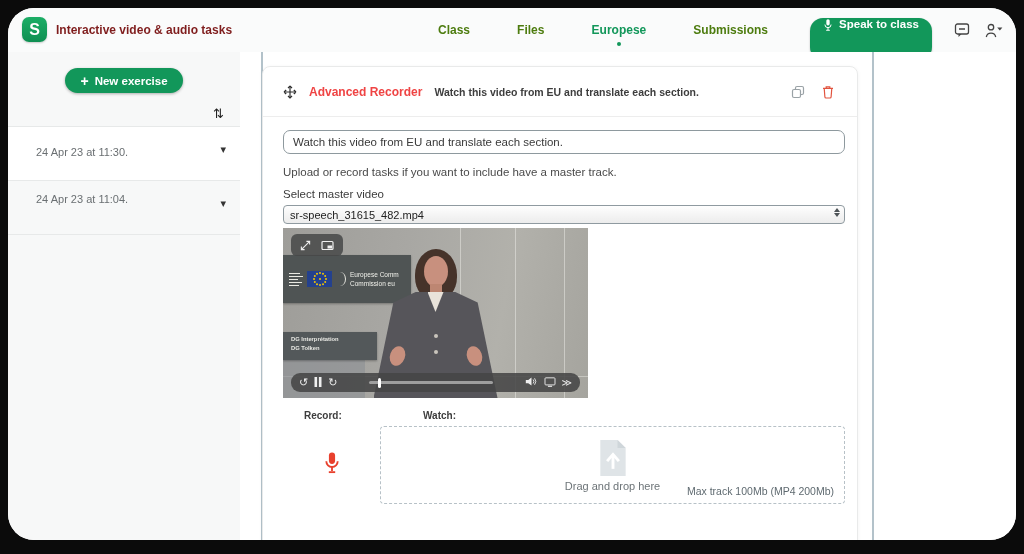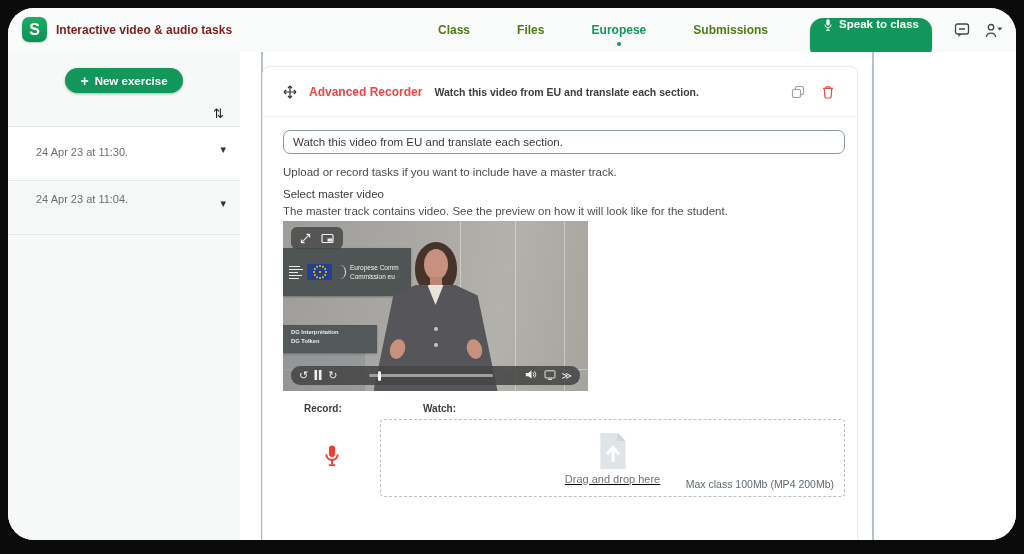--- a/index.html
+++ b/index.html
@@ -102,21 +102,21 @@
   .pv-handle{position:absolute;top:-3.5px;width:3px;height:10px;background:#fff;border-radius:1.5px;margin-left:-1px;}
   .pv-more{font-size:10px;color:#efefef;cursor:pointer;}
   
   .ru-labels{display:flex;margin-top:12px;}
   .ru-label{font-size:10px;font-weight:bold;color:#3d3d3d;}
   .ru-label.rec{width:119px;padding-left:21px;}
   .ru-row{display:flex;margin-top:5px;}
   .rec-col{width:97px;display:flex;align-items:center;justify-content:center;}
   .mic-big{cursor:pointer;}
   .dropzone{position:relative;flex:1;height:76px;border:1.5px dashed #b7c1c7;border-radius:4px;
-            display:flex;flex-direction:column;align-items:center;justify-content:center;cursor:pointer;text-decoration:underline;}
+            display:flex;flex-direction:column;align-items:center;justify-content:center;cursor:pointer;}
   .dz-text{font-size:11px;color:#6d7478;margin-top:3px;}
   .dz-limit{position:absolute;right:10px;bottom:6px;font-size:10.5px;color:#5f6a70;}
 </style>
 </head>
 <body>
 
 <div class="frame">
 
   <div class="app-header">
     <div class="logo">
@@ -216,22 +216,28 @@
         </svg>
       </span>
     </div>
 
     <div class="card-body">
       <input class="title-input" type="text" value="Watch this video from EU and translate each section." style="">
 
       <p class="hint">Upload or record tasks if you want to include have a master track.</p>
 
       <label class="field-label select-label">Select master video</label>
-
-      <p class="preview-hint">The master track contains video. See the preview on how it will look like for the student.</p>
+      <div class="select">
+        <span>sr-speech_31615_482.mp4</span>
+        <span class="select-spin">
+          <span class="spin-up"></span>
+          <span class="spin-dn"></span>
+        </span>
+      </div>
+
 
       
       <div class="video">
         <div class="seam-v" style="left:58%"></div>
         <div class="seam-v" style="left:76%"></div>
         <div class="seam-v" style="left:92%"></div>
         <div class="seam-h" style="top:87%"></div>
         <div class="wall-shadow"></div>
 
         <div class="sign1">
@@ -336,18 +342,18 @@
           </span>
         </div>
         <div class="dropzone">
           <svg width="32" height="38" viewBox="0 0 34 42">
             <path d="M3 1h19l9 9v31H3z" fill="#dfe4e7"></path>
             <path d="M22 1v9h9" fill="#cfd6da"></path>
             <line x1="17" y1="33" x2="17" y2="18" stroke="#fff" stroke-width="3.2"></line>
             <path d="M10.5 24.5L17 17l6.5 7.5" fill="none" stroke="#fff" stroke-width="3.2"></path>
           </svg>
           <div class="dz-text">Drag and drop here</div>
-          <div class="dz-limit">Max class 100Mb (MP4 200Mb)</div>
+          <div class="dz-limit">Max track 100Mb (MP4 200Mb)</div>
         </div>
       </div>
     </div>
   </div>
 </div>
 
 </body></html>

